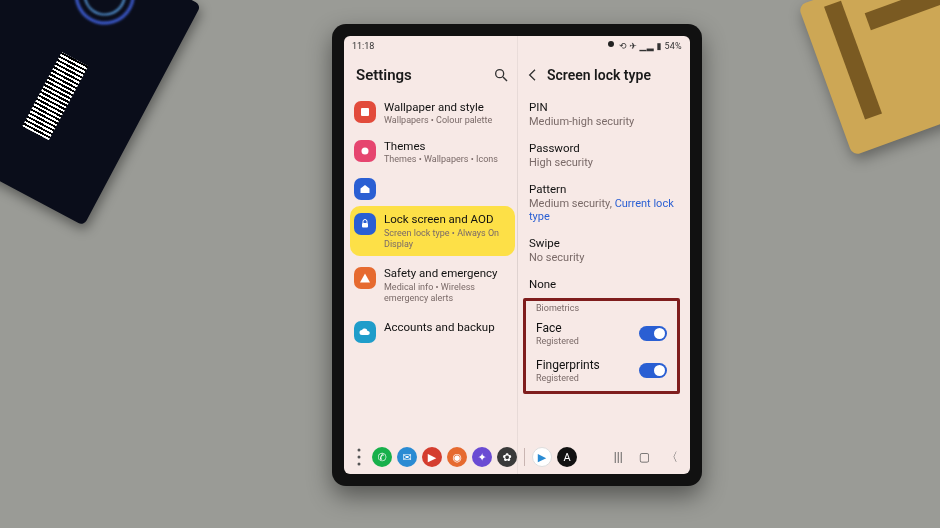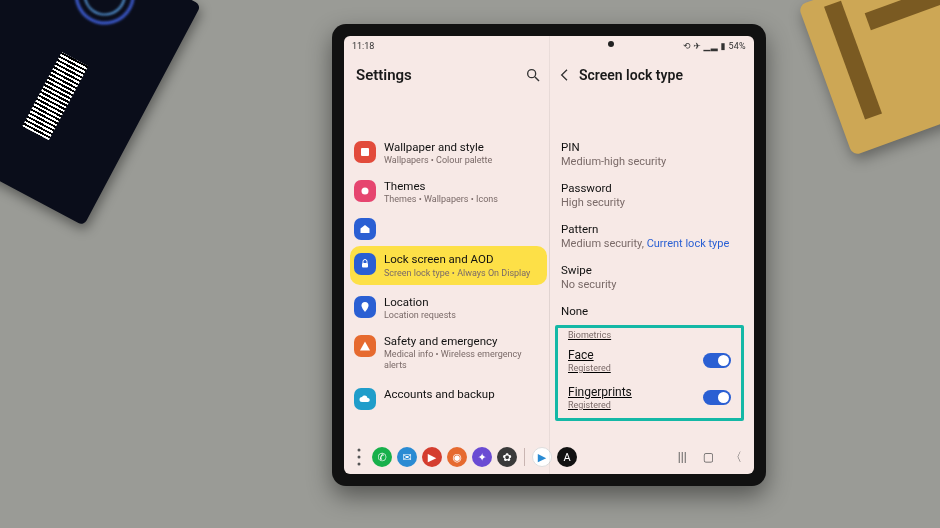--- a/index.html
+++ b/index.html
@@ -43,21 +43,21 @@
   }
   .wood-prop::before, .wood-prop::after{
     content:""; position:absolute; background:#7a5a22;
   }
   .wood-prop::before{ left:24px; top:10px; width:18px; height:120px; }
   .wood-prop::after{ left:60px; top:30px; width:90px; height:18px; }
 
   
   .device {
     position: absolute; left: 332px; top: 24px;
-    width: 434px; height: 462px;
+    width: 370px; height: 462px;
     background: #111;
     border-radius: 14px;
     padding: 12px;
     box-shadow: 0 10px 24px rgba(0,0,0,.45);
   }
   .screen {
     width: 100%; height: 100%;
     background: #f7e9e6;
     border-radius: 6px;
     position: relative;
@@ -69,21 +69,21 @@
     background: linear-gradient(180deg, rgba(0,0,0,.05), rgba(0,0,0,.1), rgba(0,0,0,.05)); }
 
   .status-bar {
     height: 20px; display:flex; align-items:center;
     font-size: 9px; color:#333; padding: 0 8px;
   }
   .status-bar .clock { flex:0 0 50%; }
   .status-bar .right { flex:0 0 50%; text-align:right; letter-spacing:.3px;}
 
   .panes { flex:1; display:flex; min-height:0; }
-  .pane { width:50%; display:flex; flex-direction:column; min-height:0;gap:40px; }
+  .pane { width:50%; display:flex; flex-direction:column; min-height:0; }
   .pane-left { padding: 4px 2px 0 6px; }
   .pane-right { padding: 4px 6px 0 2px; }
 
   .header-row { display:flex; align-items:center; height:34px; padding:0 6px 4px 6px; }
   .header-title { font-size: 15px; font-weight: 600; color:#1a1a1a; }
   .header-title.small { font-size: 14px; font-weight: 600; }
   .spacer { flex:1; }
   .icon { width:16px; height:16px; display:inline-flex; align-items:center; justify-content:center; }
   .icon svg { width:100%; height:100%; }
   .back-btn { margin-right:6px; color:#333; }
@@ -119,24 +119,23 @@
   .toggle {
     width:28px; height:15px; border-radius:10px; background:#2a5fd3;
     position:relative; flex:0 0 28px;
   }
   .toggle::after{
     content:""; position:absolute; right:2px; top:2px;
     width:11px; height:11px; background:#fff; border-radius:50%;
   }
 
   .highlight-box{
-    border:3px solid #14b8a6; border-radius:2px;
+    border:3px solid #7f1d1d; border-radius:2px;
     margin: 0 4px 4px 4px;
     padding-bottom: 2px;
-    text-decoration: underline;
   }
 
   .navbar {
     height: 32px; display:flex; align-items:center; gap:2px;
     padding: 0 6px 2px 6px;
   }
   .navbar .drawer { width:18px; display:flex; justify-content:center; }
   .navbar .drawer svg{width:4px}
   .navbar .apps { flex:1; display:flex; align-items:center; gap:5px; padding-left:2px;}
   .navbar .dock-icon{
@@ -224,31 +223,20 @@
                   <path d="M8 10V7a4 4 0 018 0v3" fill="none" stroke="#fff" stroke-width="2"></path>
                 </svg>
               </div>
             <div class="texts">
               <div class="title">Lock screen and AOD</div>
               <div class="sub">Screen lock type • Always On Display</div>
             </div>
           </div>
           <div class="gap"></div>
           <div class="item">
-            <div class="app-icon bg-navy">
-                <svg viewBox="0 0 24 24">
-                  <path d="M12 2a7 7 0 017 7c0 5-7 13-7 13S5 14 5 9a7 7 0 017-7z"></path>
-                </svg>
-              </div>
-            <div class="texts">
-              <div class="title">Location</div>
-              <div class="sub">Location requests</div>
-            </div>
-          </div>
-          <div class="item">
             <div class="app-icon bg-orange">
                 <svg viewBox="0 0 24 24">
                   <path d="M12 3l10 18H2L12 3z"></path>
                 </svg>
               </div>
             <div class="texts">
               <div class="title">Safety and emergency</div>
               <div class="sub">Medical info • Wireless emergency alerts</div>
             </div>
           </div>

